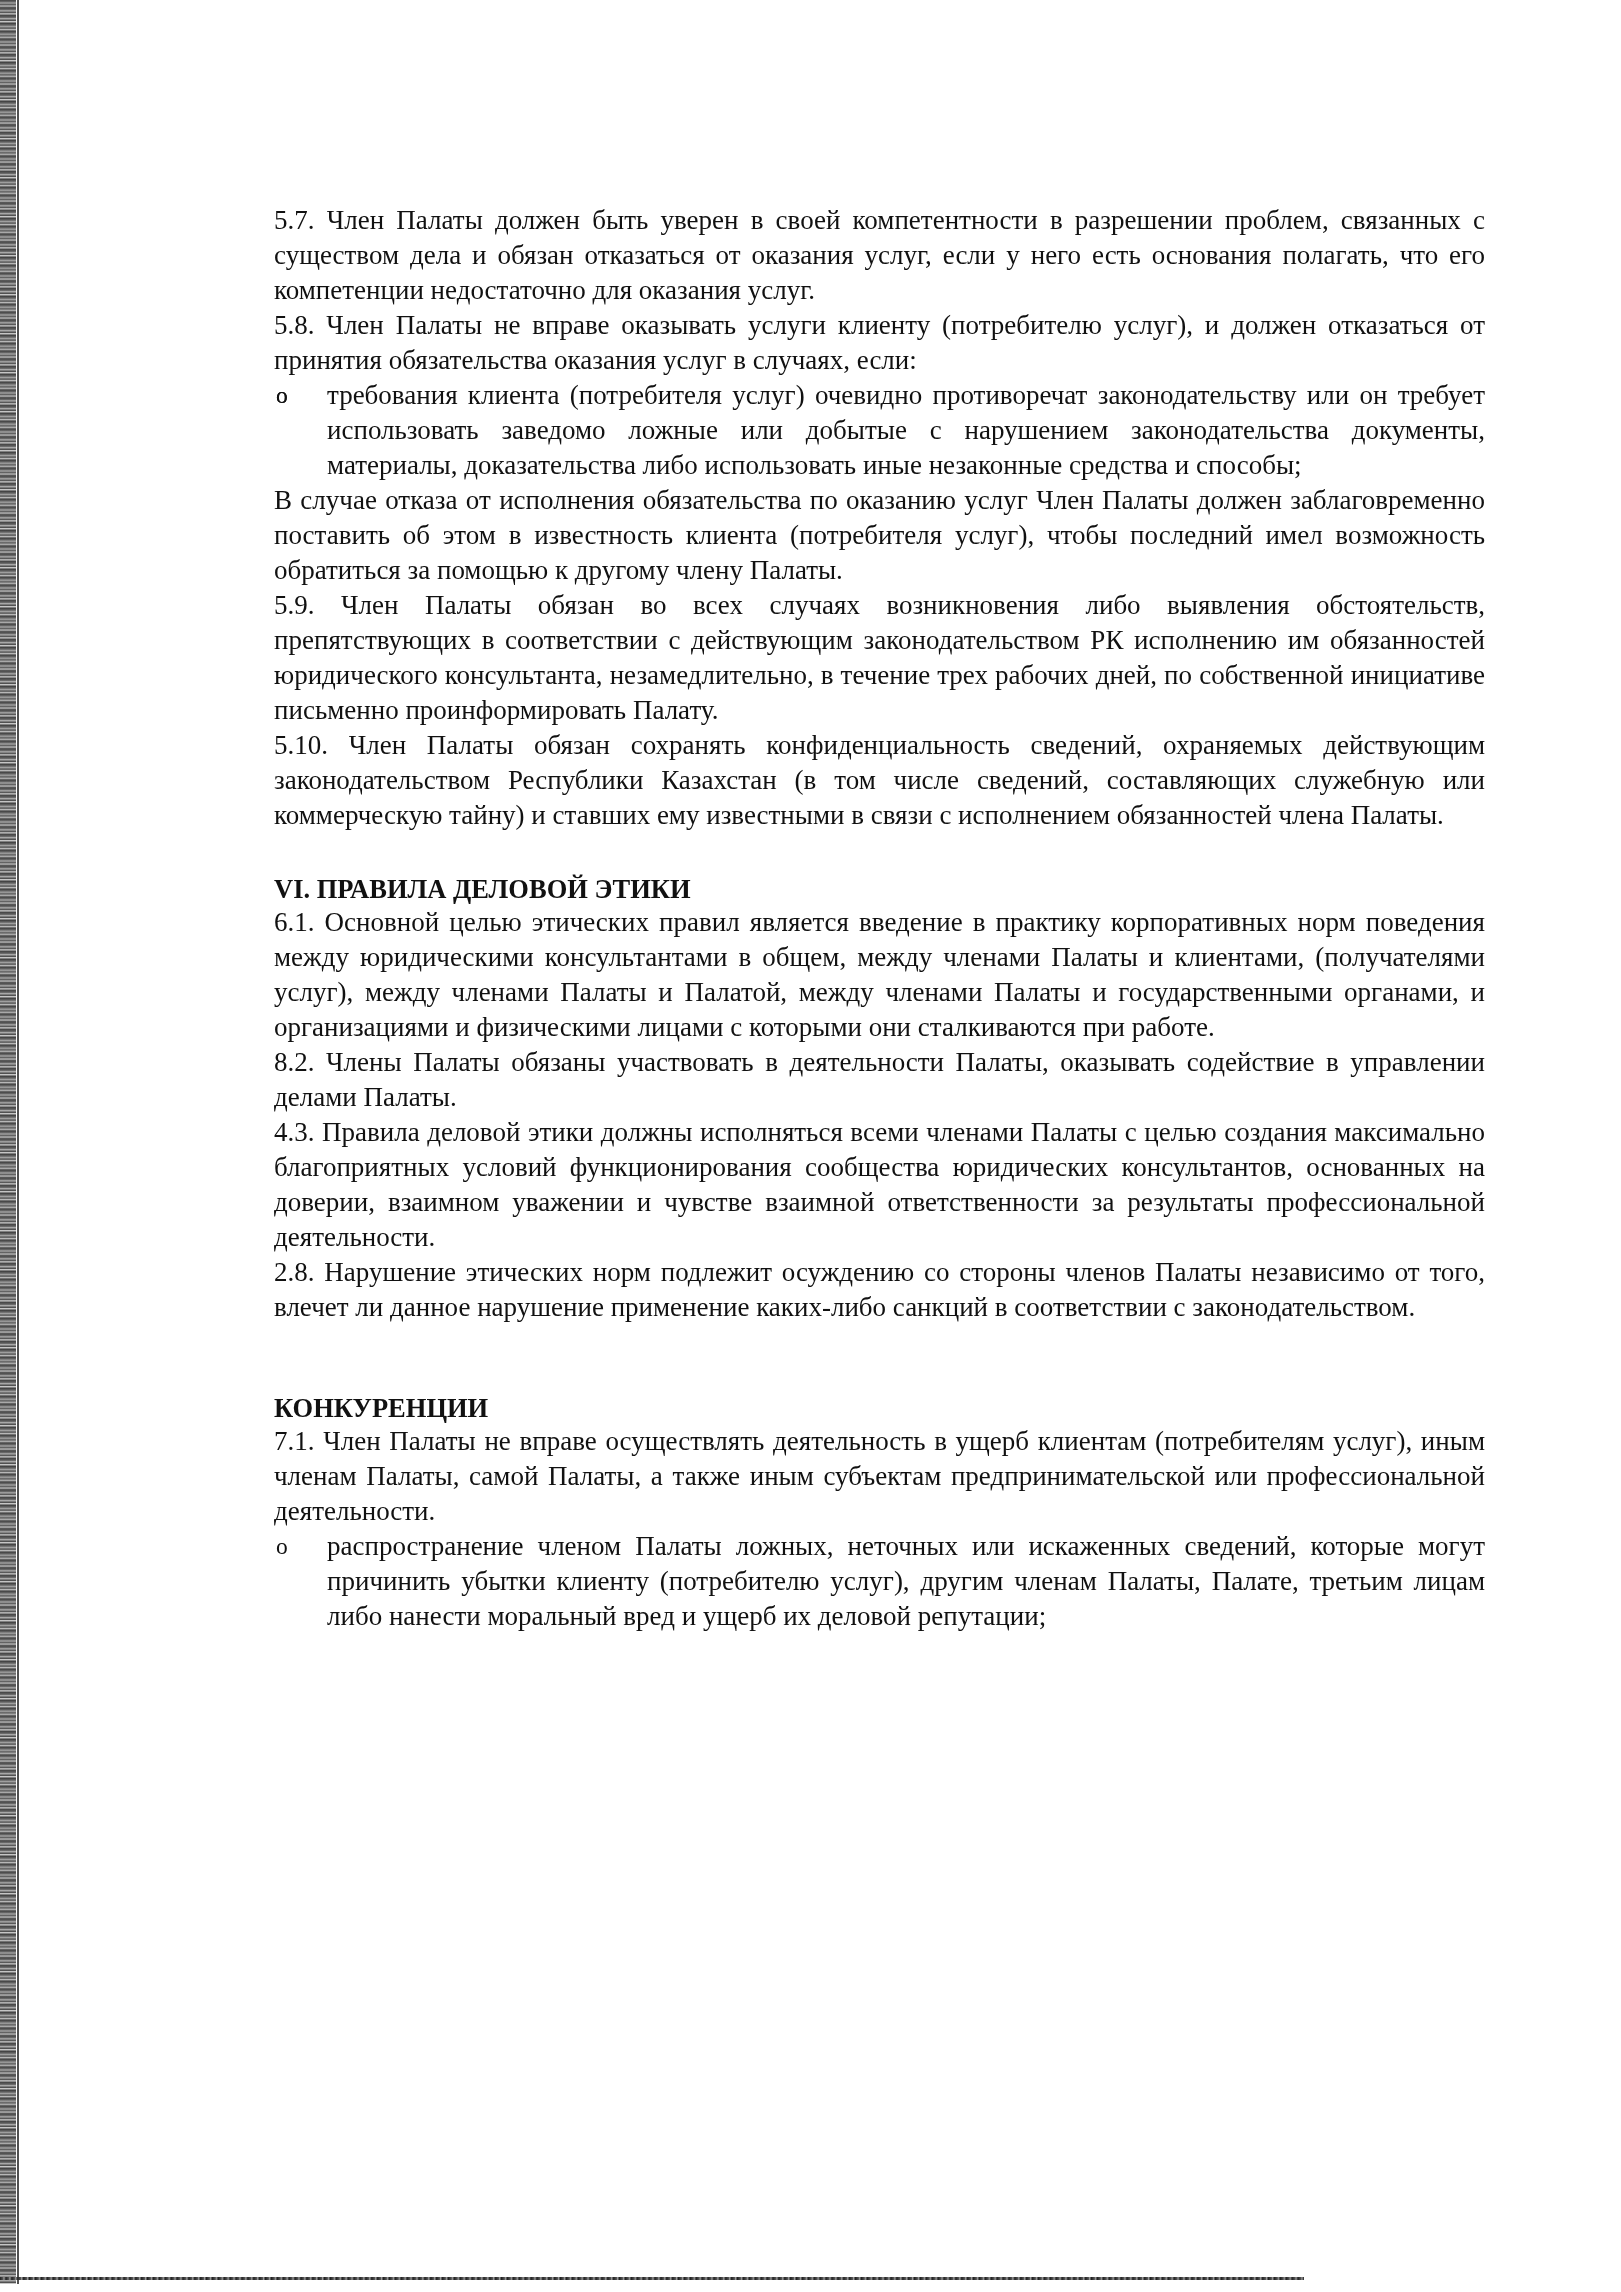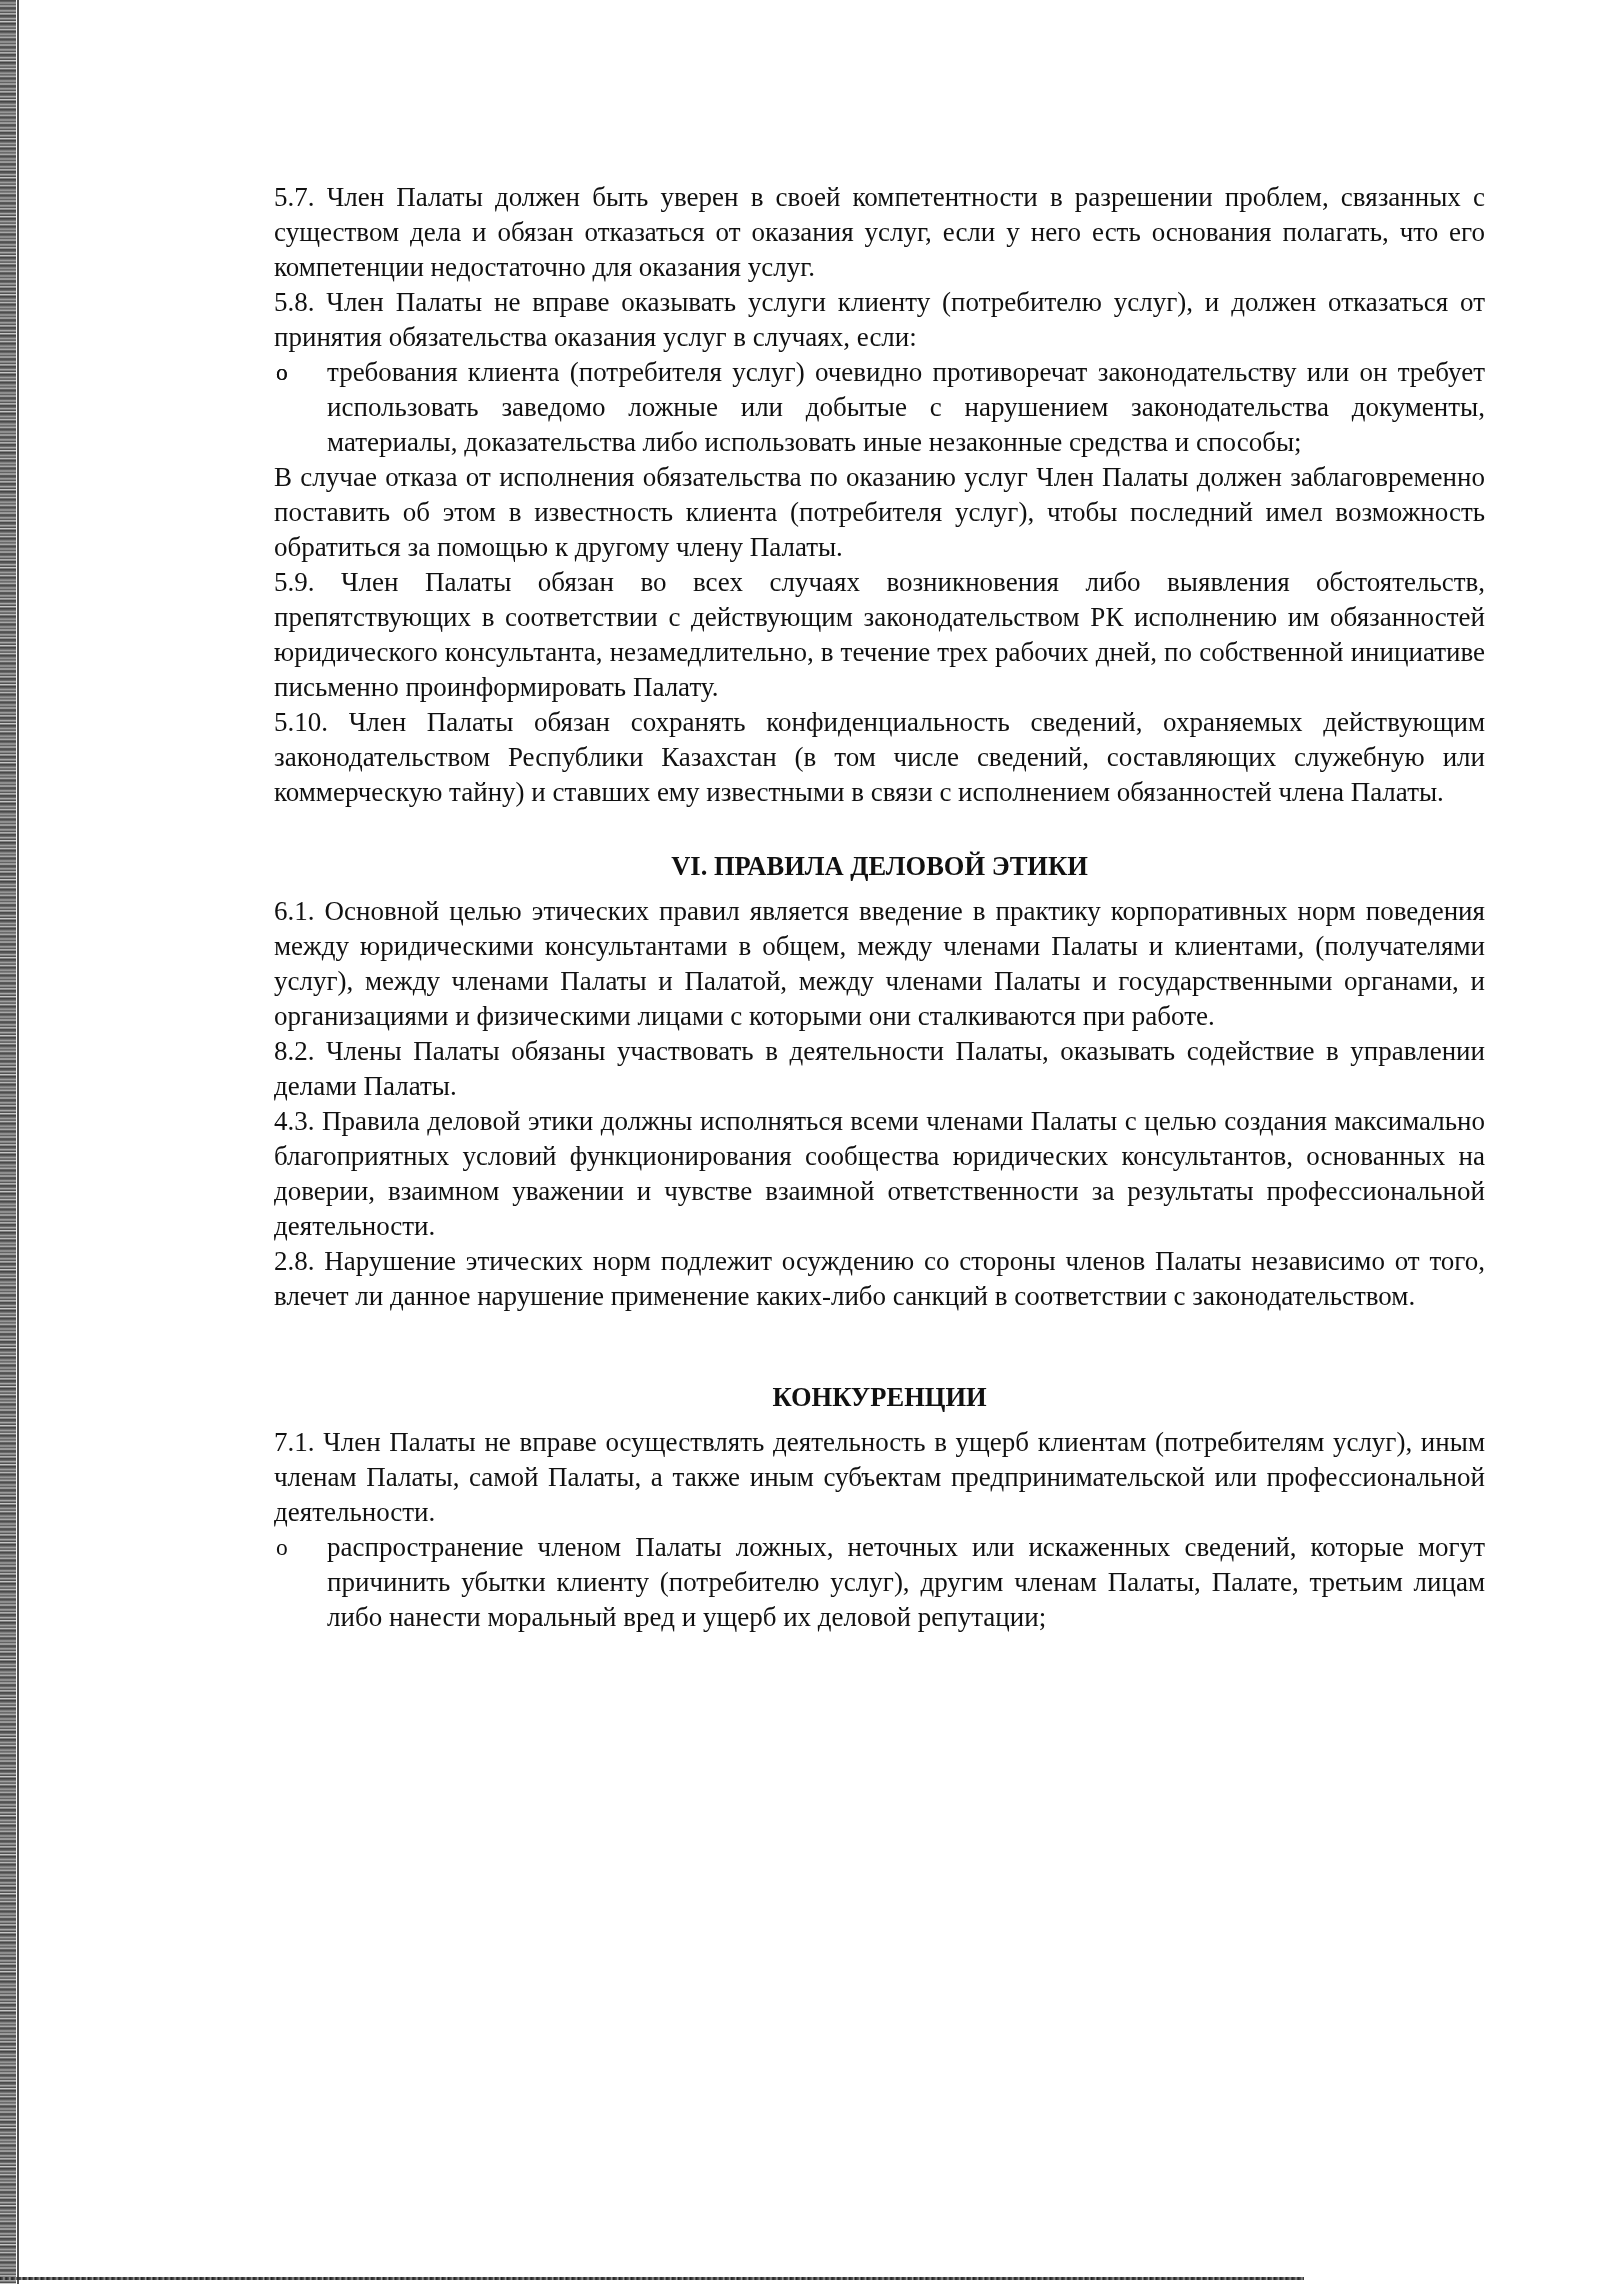--- a/index.html
+++ b/index.html
@@ -14,27 +14,27 @@
     opacity: 0.85;
   }
   .scan-edge::after {
     content: ""; position: absolute; right: -2.9px; top: 0; width: 2px; height: 100%; background: #333;
   }
   .scan-bottom {
     position: absolute; left: 0; top: 2277px; width: 1304px; height: 2.9px;
     background: repeating-linear-gradient(90deg, #222 0px, #555 2.9px, #999 3.9px, #222 5.9px);
   }
   .page {
-    position: absolute; left: 274px; top: 180px; width: 1211px;
+    position: absolute; left: 274px; top: 203px; width: 1211px;
     font-size: 27px; line-height: 35px;
   }
   p { margin: 0; text-align: justify; }
   .heading {
-    text-align: center; font-weight: bold; font-size: 26.5px; line-height: 31px;
-    margin: 12px;
+    text-align: left; font-weight: bold; font-size: 26.5px; line-height: 31px;
+    margin: 0;
   }
   .h6 { margin-top: 41px; }
   .h7 { margin-top: 37px; }
   ul.bullets { list-style: none; margin: 0; padding: 0; }
   ul.bullets li {
     position: relative; padding-left: 53px; text-align: justify;
   }
   ul.bullets li .bullet {
     position: absolute; left: 2px; top: 0; font-size: 23.5px;
   }

